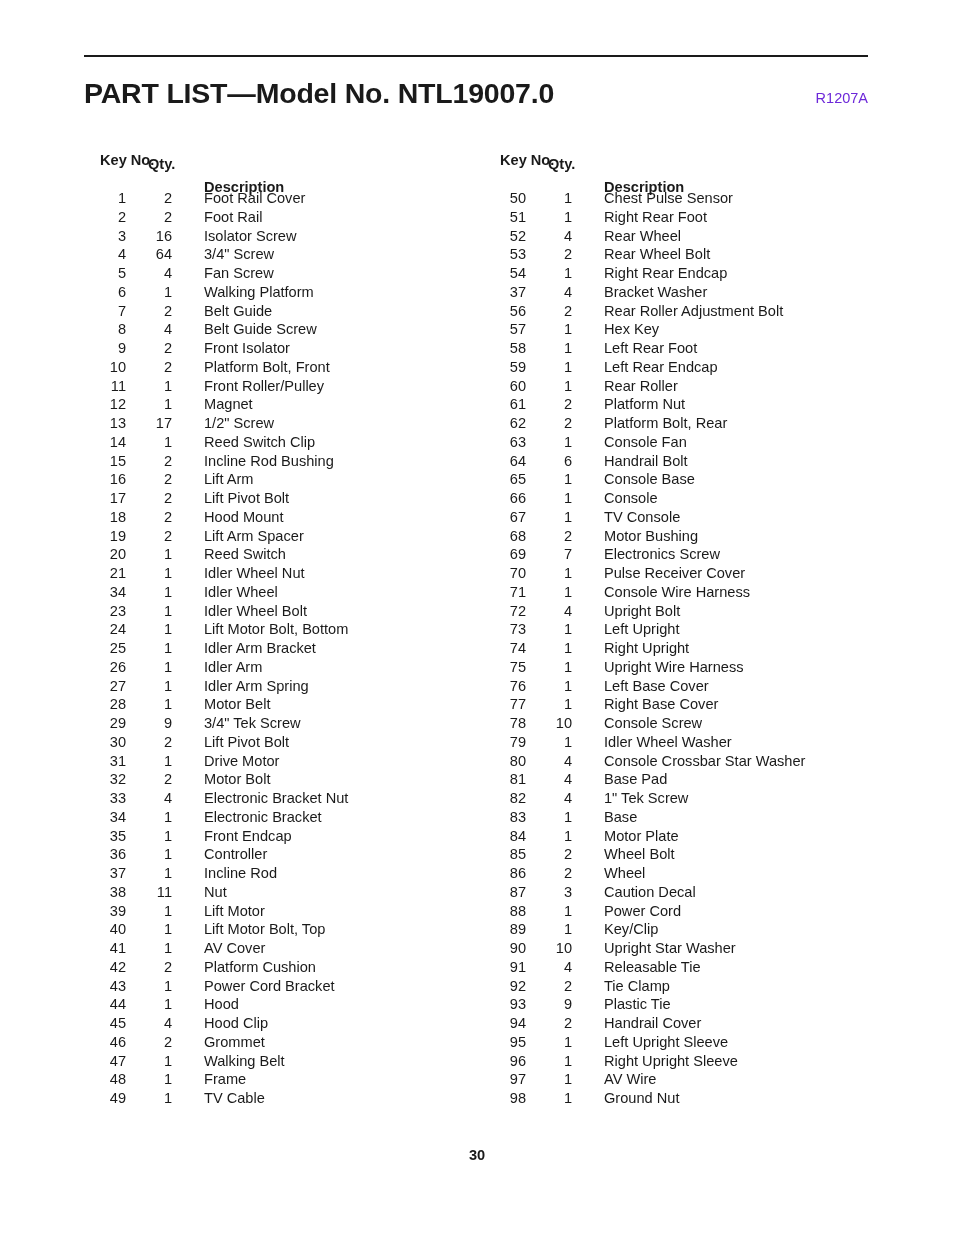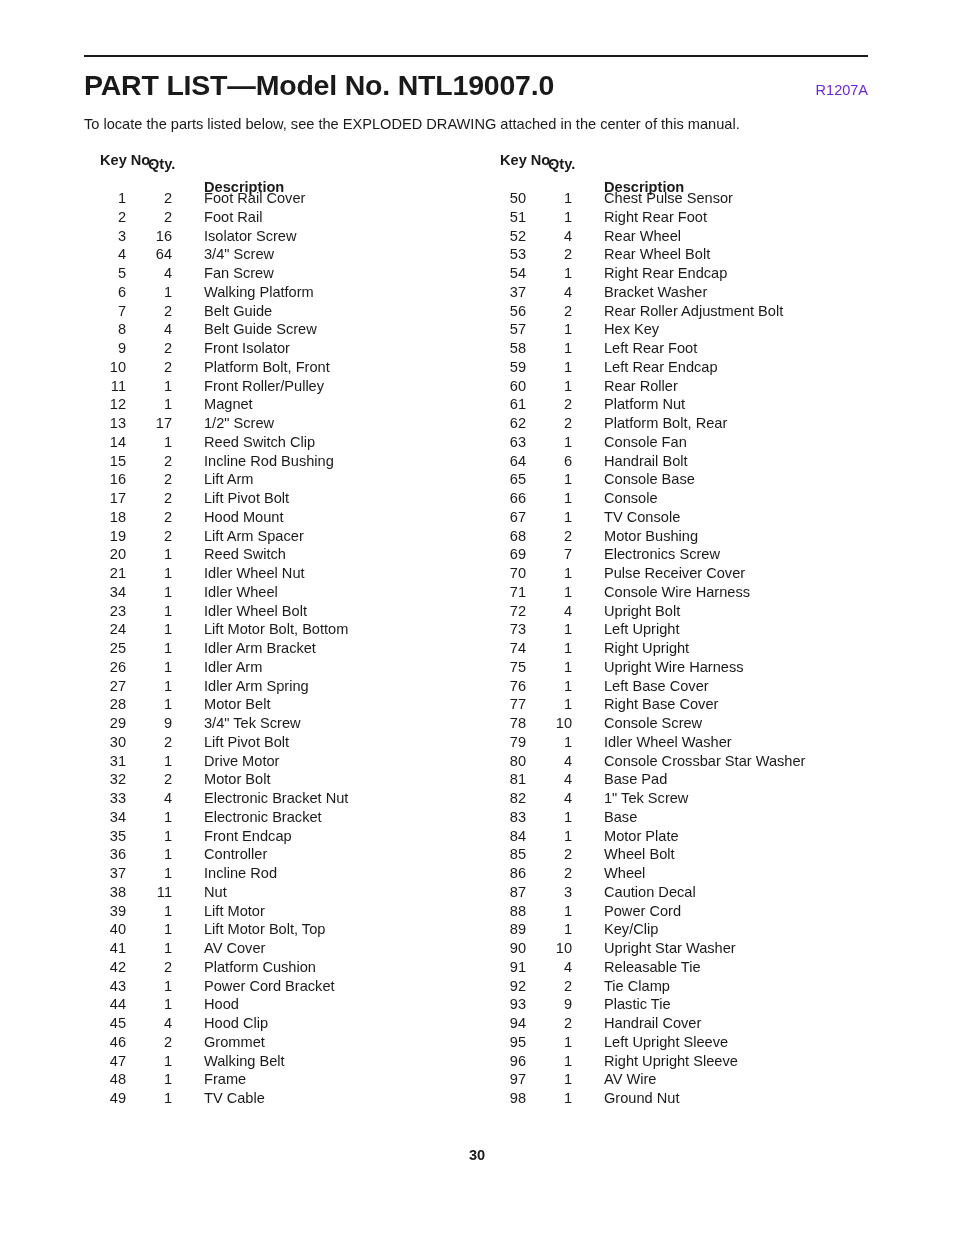--- a/index.html
+++ b/index.html
@@ -27,21 +27,21 @@
     position: absolute;
     left: 84px;
     top: 55px;
     width: 784px;
     height: 2px;
     background: #1a1a1a;
   }
   .title-row {
     position: absolute;
     left: 84px;
-    top: 69px;
+    top: 77px;
     width: 784px;
     display: flex;
     align-items: baseline;
     justify-content: space-between;
   }
   .doc-title {
     font-size: 28.5px;
     font-weight: bold;
     letter-spacing: -0.2px;
     color: #1a1a1a;
@@ -143,21 +143,20 @@
 
 <div class="page">
 
   <div class="header-rule"></div>
 
   <div class="title-row">
     <div class="doc-title">PART LIST—Model No. NTL19007.0</div>
     <div class="doc-revision">R1207A</div>
   </div>
 
-  <div class="intro-line">To locate the parts listed below, see the EXPLODED DRAWING attached in the center of this manual.</div>
 
   <div class="table-area">
 
     <div class="col-group col-left">
       <div class="col-head">
         <span class="h-key">Key No.</span>
         <span class="h-qty">Qty.</span>
         <span class="h-desc">Description</span>
       </div>
       <div class="rows" id="rows-left">

